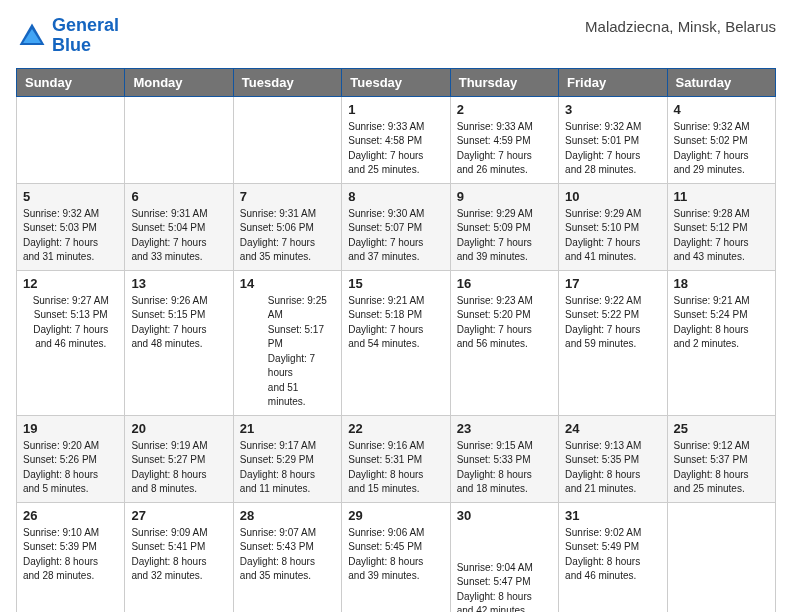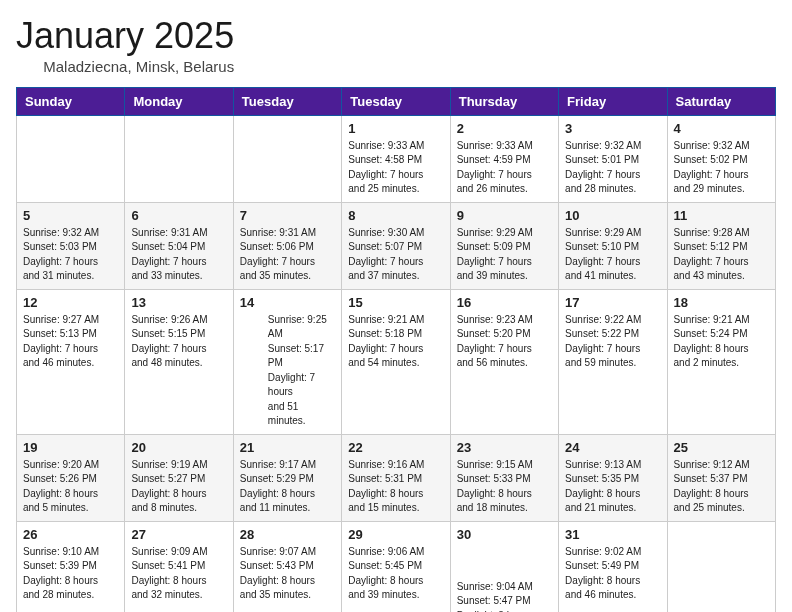--- a/index.html
+++ b/index.html
@@ -47,21 +47,21 @@
       font-size: 15px;
       color: #444;
       margin-top: 2px;
     }
     .calendar {
       width: 100%;
       border-collapse: collapse;
       border: 1px solid #ccc;
     }
     .calendar th {
-      background: #4c1d95;
+      background: #737373;
       color: #fff;
       font-size: 13px;
       font-weight: bold;
       padding: 6px 8px;
       text-align: left;
       border: 1px solid #1255a0;
     }
     .calendar td {
       width: calc(100% / 7);
       vertical-align: top;
@@ -88,22 +88,31 @@
       color: #222;
     }
     .empty-cell {
       background: #fff !important;
     }
   </style>
 </head>
 <body>
 
 <div class="header">
+  <div class="logo">
+    <svg class="logo-icon" viewBox="0 0 36 36">
+      <polygon points="18,4 32,28 4,28" fill="#1565c0"></polygon>
+      <polygon points="18,10 28,26 8,26" fill="#42a5f5"></polygon>
+    </svg>
+    <div class="logo-text">
+      <div><span>General</span></div>
+      <div><span style="color:#1565c0;">Blue</span></div>
+    </div>
+  </div>
   <div class="title-block">
-    <div class="month-title">January 2025</div>
     <div class="location">Maladziecna, Minsk, Belarus</div>
   </div>
 </div>
 
 <table class="calendar">
   <thead>
     <tr>
     <th>Sunday</th>
         <th>Monday</th>
         <th>Tuesday</th>
@@ -194,21 +203,21 @@
           <span class="day-num">11</span>
           <div class="day-info" style="white-space: pre-line;">Sunrise: 9:28 AM
 Sunset: 5:12 PM
 Daylight: 7 hours
 and 43 minutes.</div>
         </td>
       </tr>
       <tr>
         <td>
           <span class="day-num">12</span>
-          <div class="day-info" style="white-space: pre-line;">Sunrise: 9:27 AM
+          <div class="day-info" style="white-space: pre-line; text-align: center;">Sunrise: 9:27 AM
 Sunset: 5:13 PM
 Daylight: 7 hours
 and 46 minutes.</div>
         </td>
         <td>
           <span class="day-num">13</span>
           <div class="day-info" style="white-space: pre-line;">Sunrise: 9:26 AM
 Sunset: 5:15 PM
 Daylight: 7 hours
 and 48 minutes.</div>

